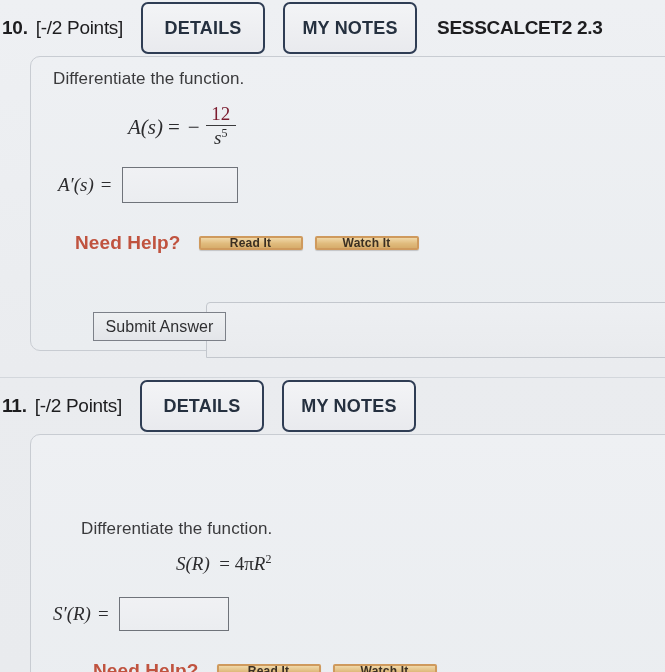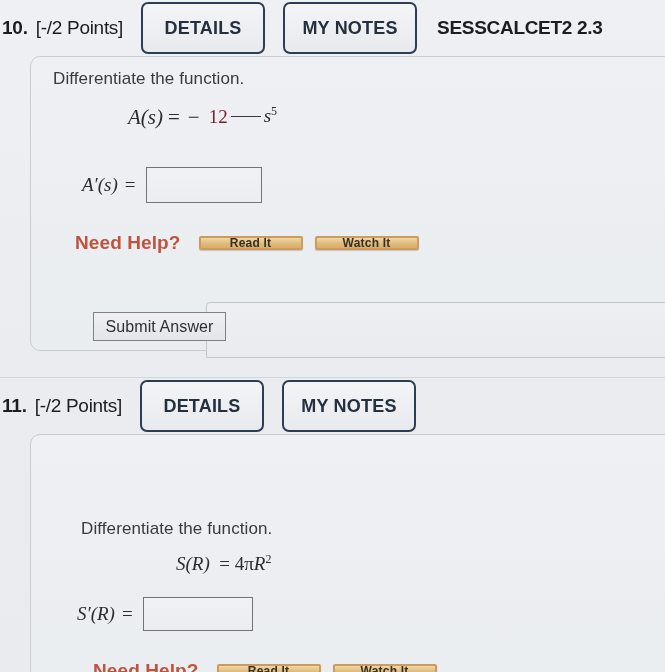--- a/index.html
+++ b/index.html
@@ -124,21 +124,21 @@
   .eq-1 {
     left: 97px;
     top: 48px;
     font-size: 21px;
     display: flex;
     align-items: center;
   }
   .eq-1 .op { font-style: normal; margin: 0 3px 0 5px; }
   .frac {
     display: inline-flex;
-    flex-direction: row;
+    flex-direction: column;
     align-items: center;
     vertical-align: middle;
     margin-left: 3px;
     position: relative;
     top: -1px;
   }
   .frac .num {
     font-style: normal;
     font-size: 19px;
     color: #7b1b2e;
@@ -178,21 +178,20 @@
     align-items: center;
   }
   .ansrow-1 { left: 27px; top: 110px; }
   .ansrow-2 { left: 22px; top: 162px; }
   .anslabel {
     font-family: "Liberation Serif", serif;
     font-style: italic;
     font-size: 19px;
     color: #2c2c2e;
     white-space: nowrap;
-    margin-left: 24px;
   }
   .anslabel .eqs { font-style: normal; margin-left: 7px; }
   .ansbox {
     margin-left: 10px;
     width: 116px;
     height: 36px;
     border: 1.5px solid #6f737a;
     background: linear-gradient(180deg, #f0f1f4 0%, #ebedf0 100%);
     box-sizing: border-box;
   }

